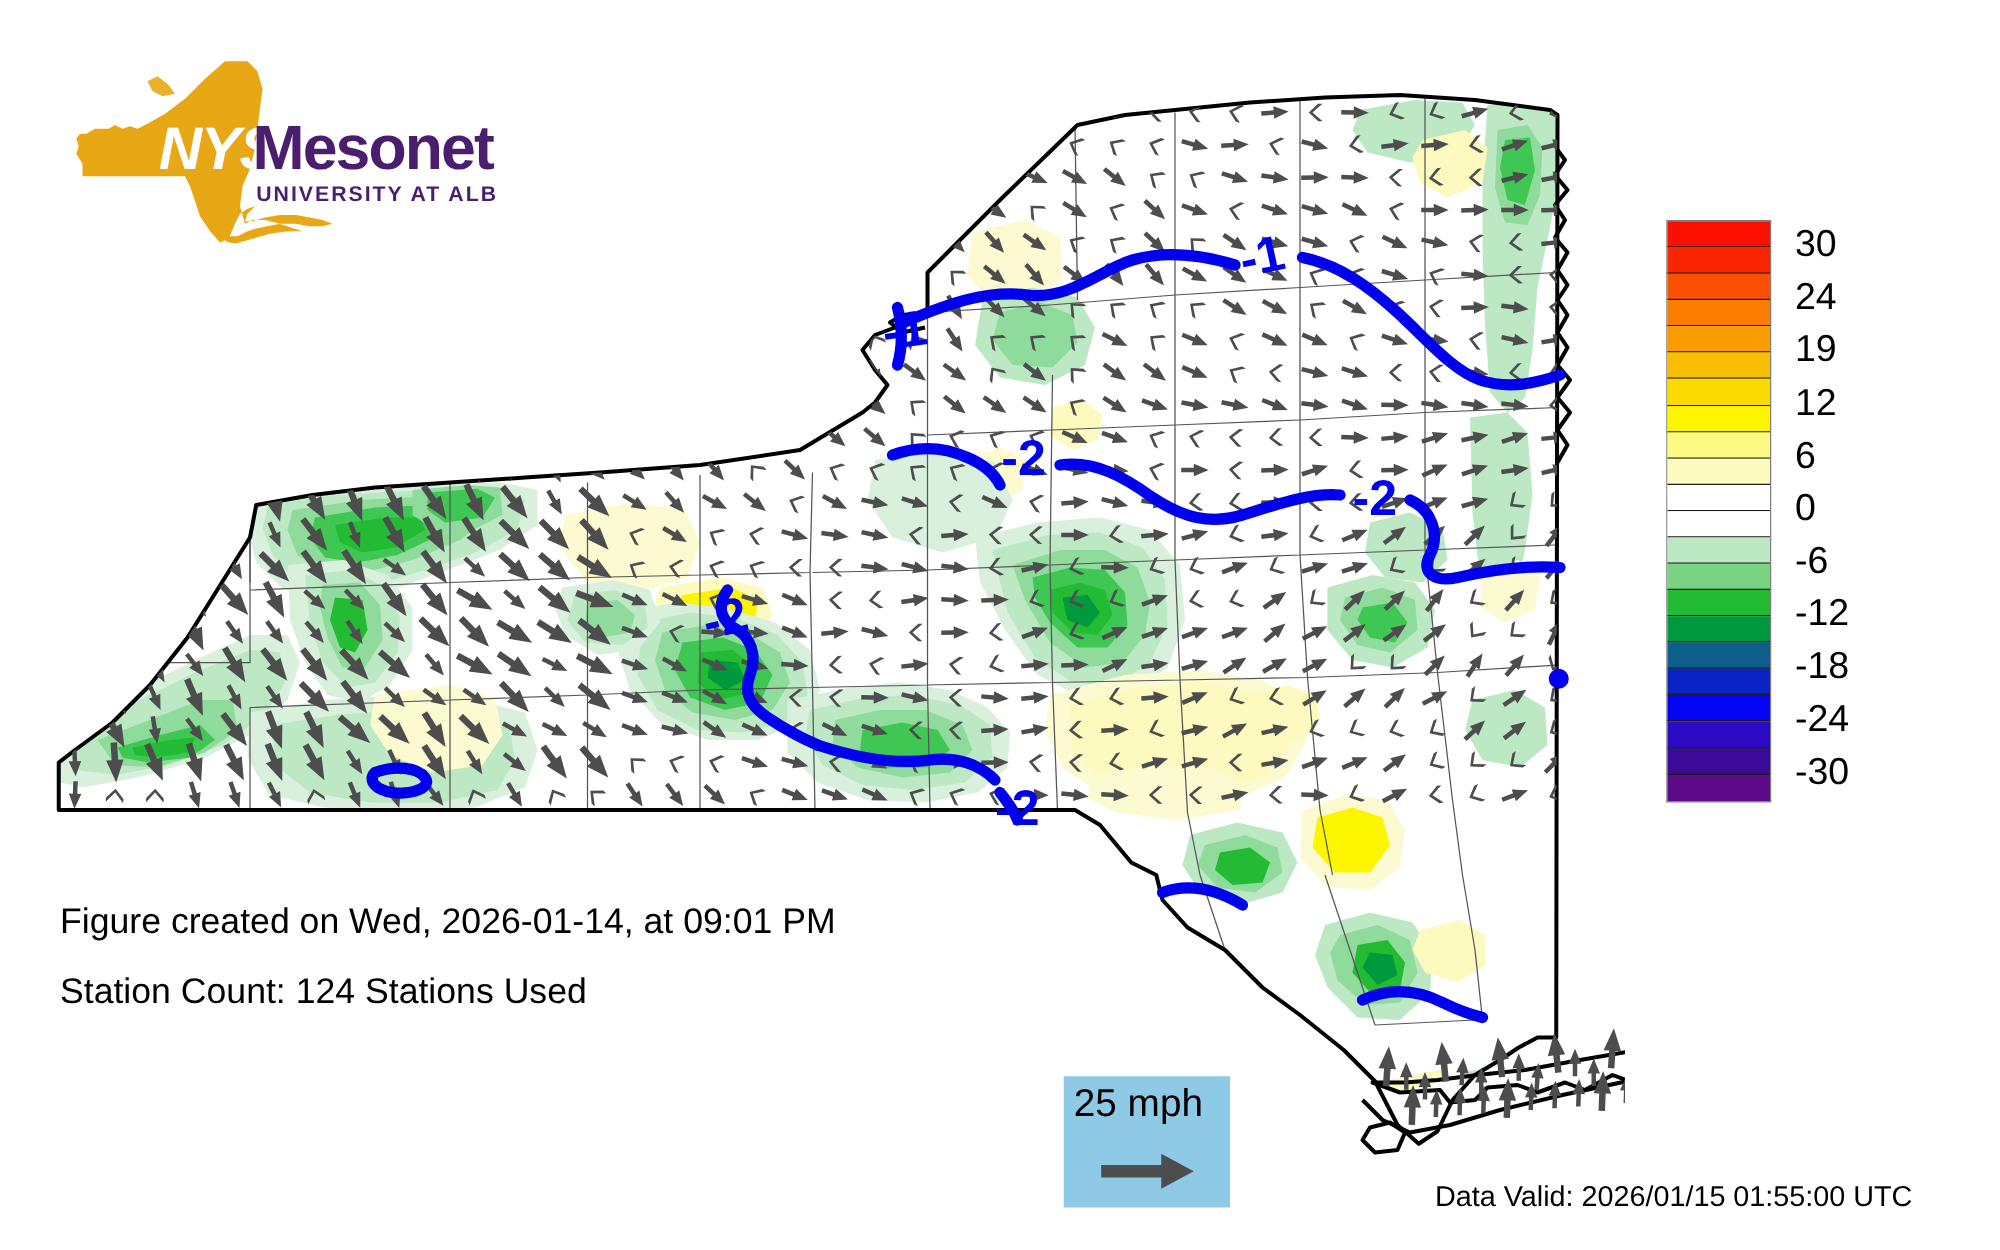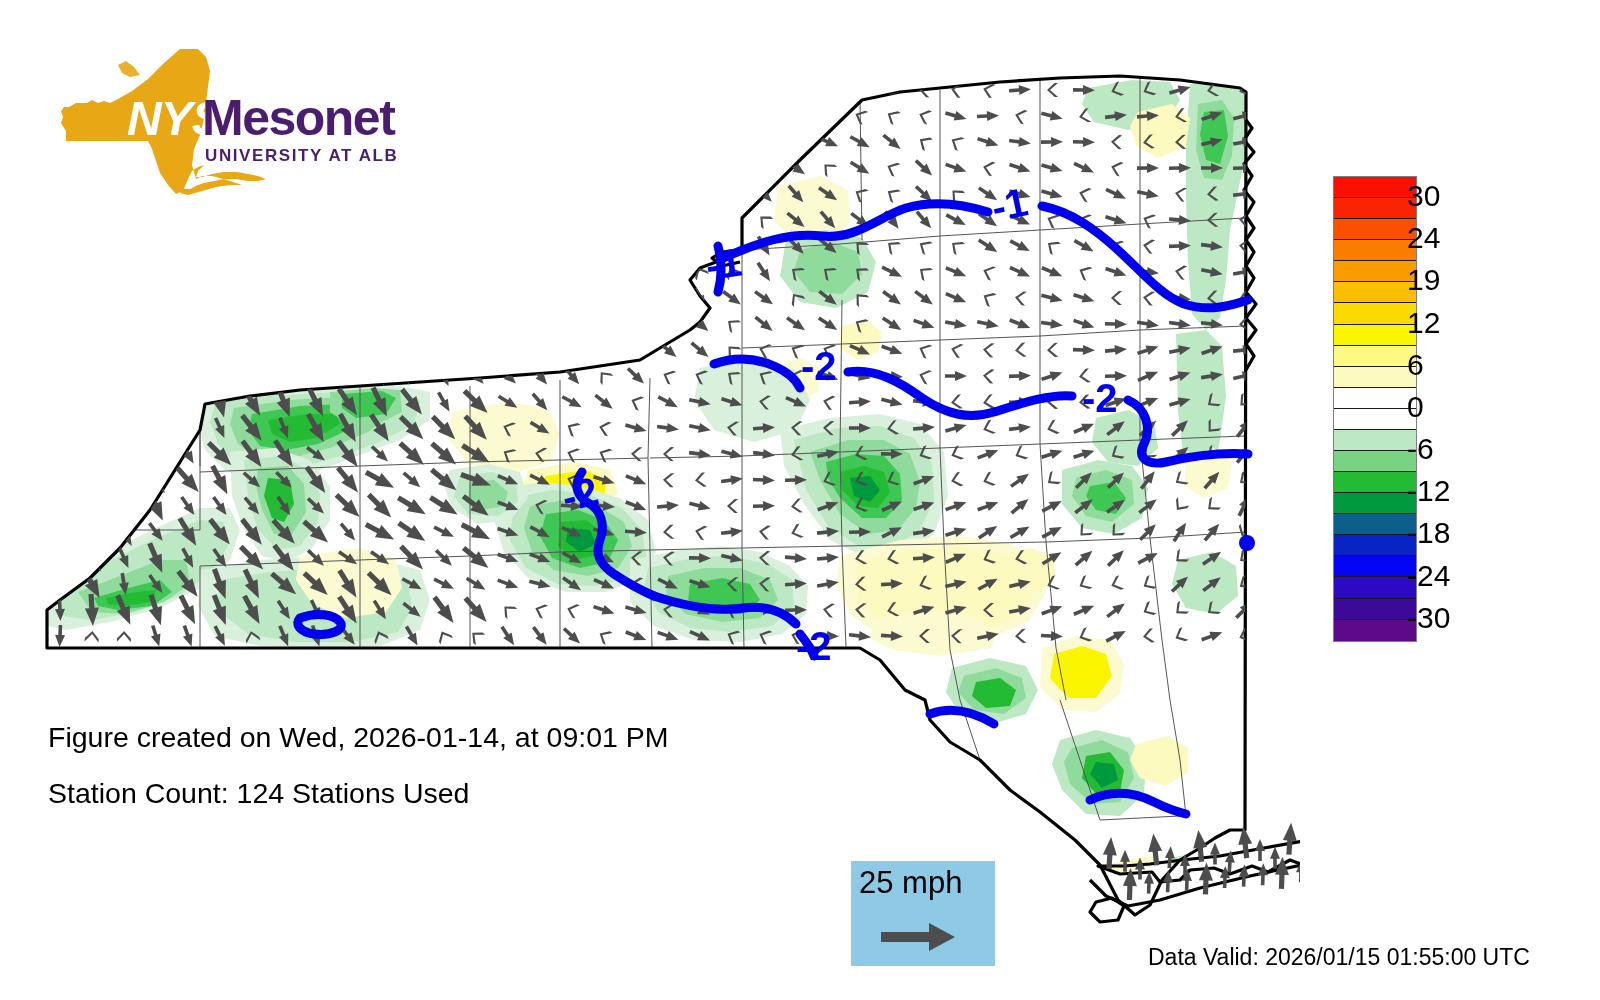--- a/index.html
+++ b/index.html
@@ -13,32 +13,32 @@
   
   #map-panel{position:absolute;left:0px;top:0px;width:1300px;height:960px;}
   #map-svg{display:block;width:1300px;height:960px;}
 
   
   #colorbar{position:absolute;left:1333px;top:176px;width:82px;height:464px;
             border:1px solid #808080;box-sizing:content-box;}
   .cb-band{width:100%;height:29px;box-sizing:border-box;
            border-bottom:1px solid #1a1a1a;}
   .cb-band:last-child{border-bottom:none;}
-  #cb-labels{position:absolute;left:1407px;top:176px;width:120px;height:470px;}
+  #cb-labels{position:absolute;left:1436px;top:176px;width:120px;height:470px;}
   .cb-lab{position:absolute;font-size:30px;line-height:30px;color:#000;
           font-family:"Liberation Sans",sans-serif;white-space:nowrap;}
 
   
   #captions{position:absolute;left:48px;top:722px;width:900px;}
   .cap-line{font-size:28.5px;line-height:30px;color:#000;margin-bottom:26px;
             white-space:nowrap;font-family:"Liberation Sans",sans-serif;}
   .cap-line sup{font-size:18px;vertical-align:super;line-height:0;}
 
   
-  #wind-legend{position:absolute;left:851px;top:861px;width:144px;height:105px;
+  #wind-legend{position:absolute;left:851px;top:861px;width:133px;height:105px;
                background:#8ecae6;}
   #wind-legend-label{position:absolute;left:8px;top:4px;font-size:31px;
                      line-height:36px;color:#000;
                      font-family:"Liberation Sans",sans-serif;}
   #wind-legend-arrow{position:absolute;left:28px;top:58px;}
 
   
   #data-valid{position:absolute;left:1148px;top:944px;font-size:23px;
               color:#000;white-space:nowrap;
               font-family:"Liberation Sans",sans-serif;}

